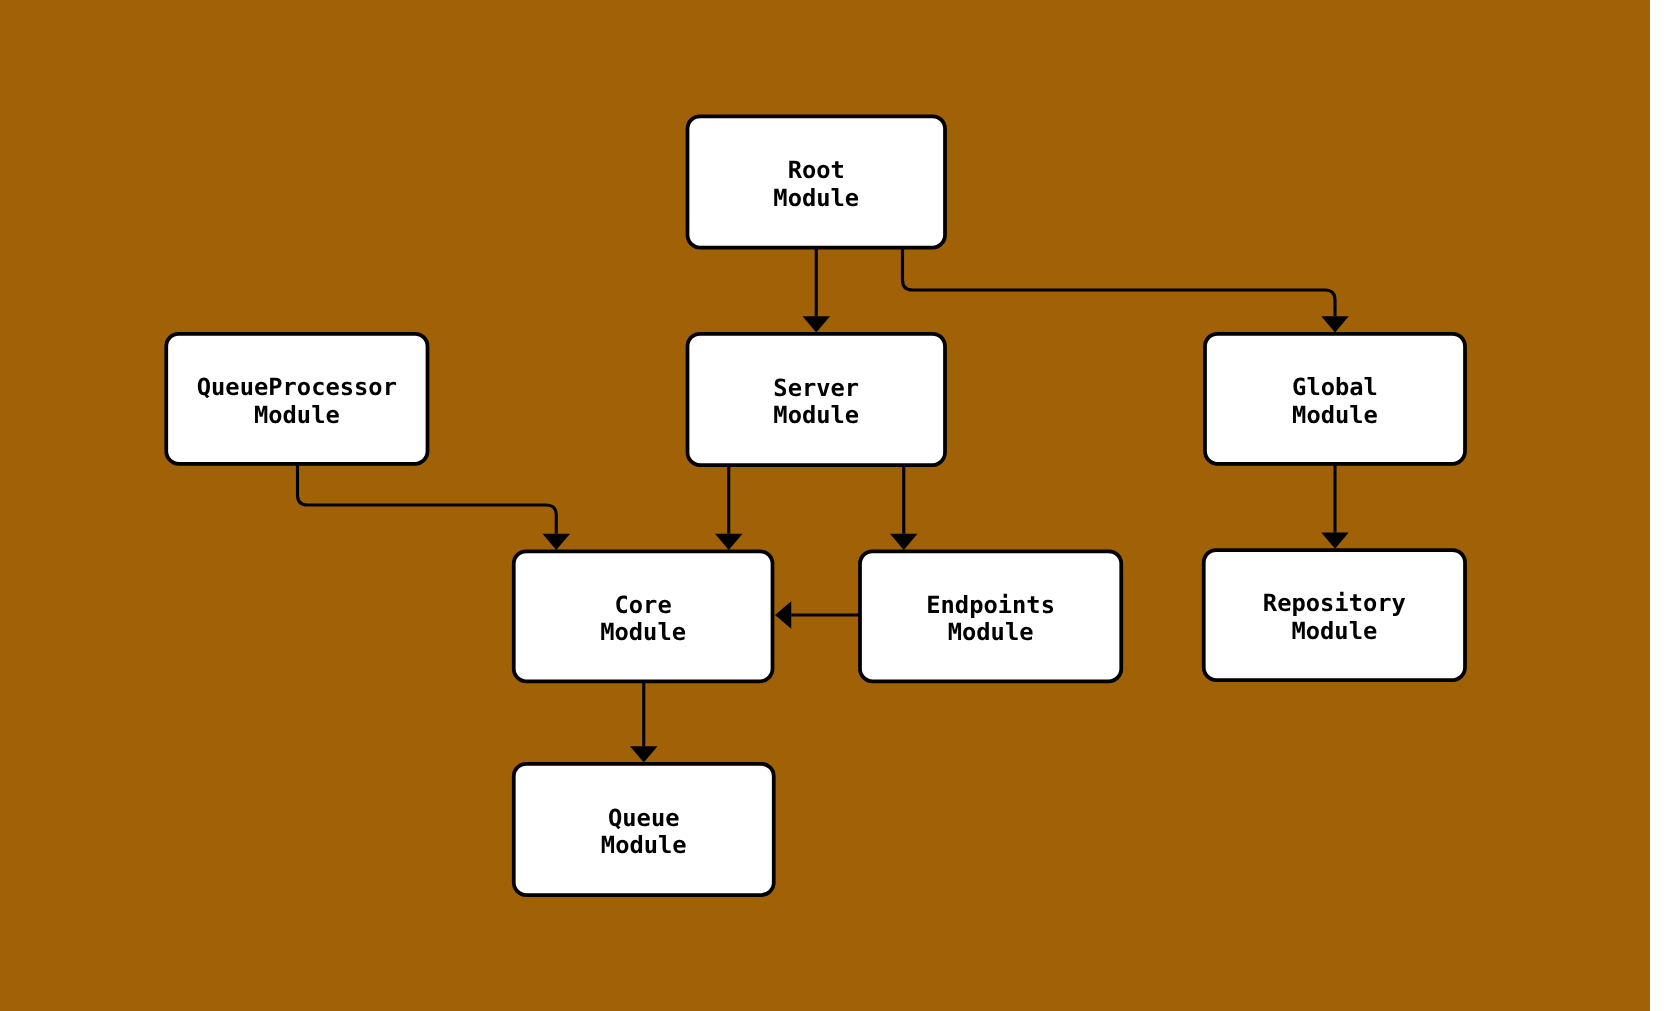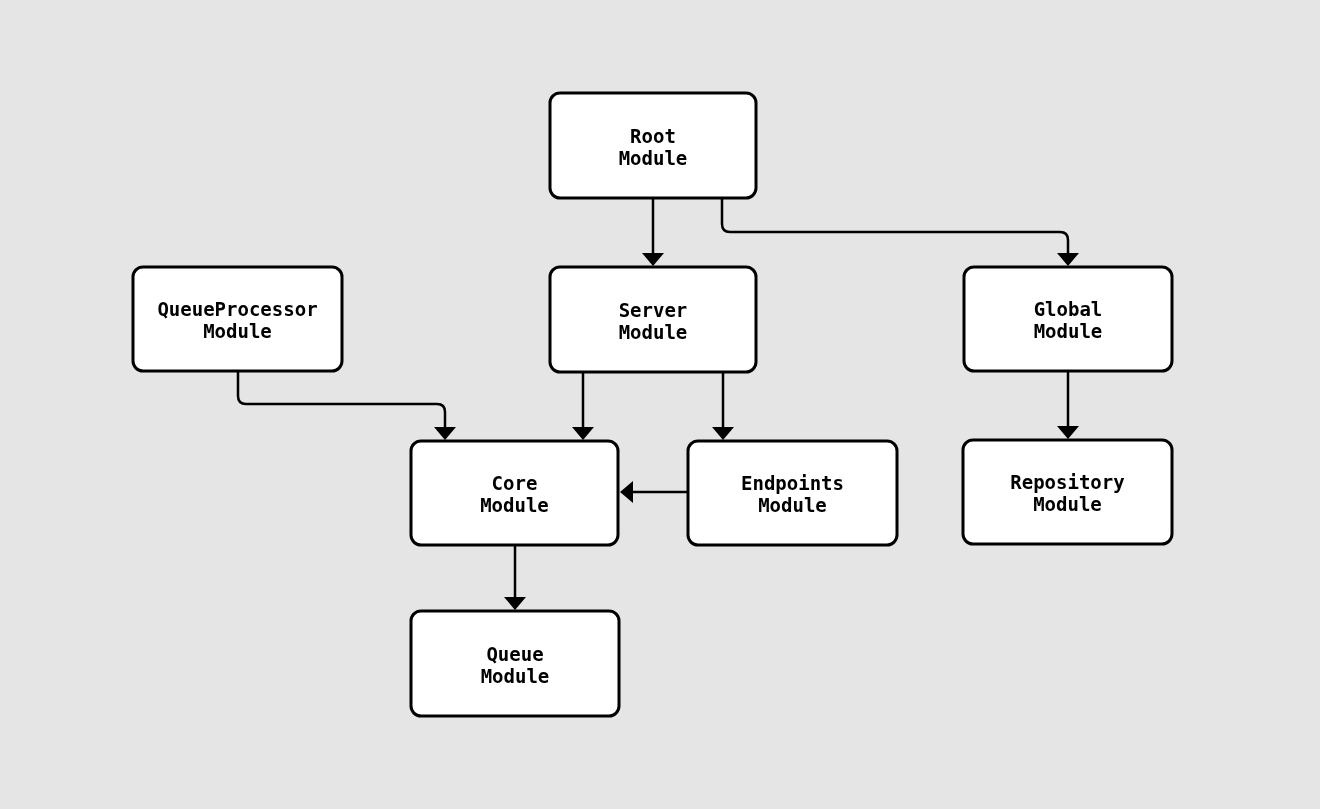--- a/index.html
+++ b/index.html
@@ -3,21 +3,21 @@
 <meta charset="utf-8">
 <style>
   html, body {
     margin: 0;
     padding: 0;
     background: #ffffff;
   }
   .stage {
     width: 1320px;
     height: 809px;
-    background: #e5e5e5;
+    background: #a16207;
     overflow: hidden;
   }
   svg {
     display: block;
     width: 1337px;
     height: 809px;
   }
   svg text {
     font-family: "DejaVu Sans Mono", "Liberation Mono", monospace;
     font-weight: bold;

